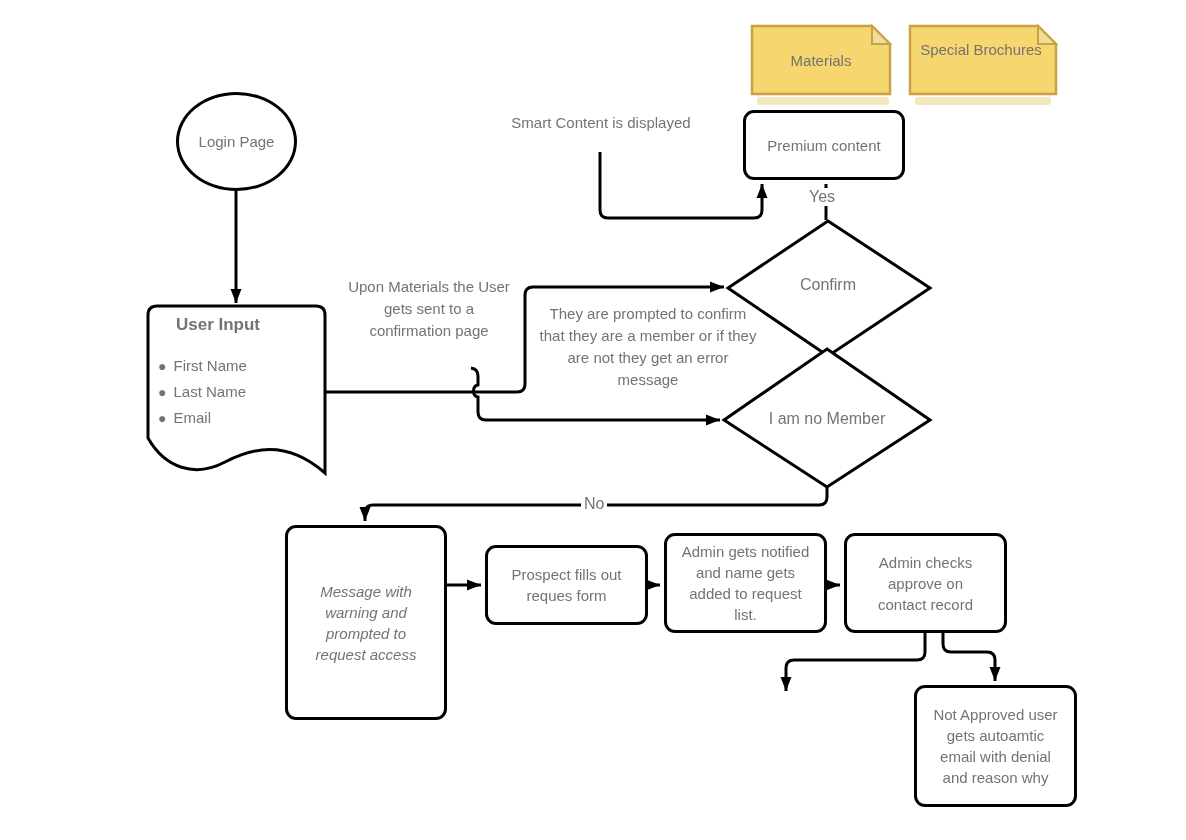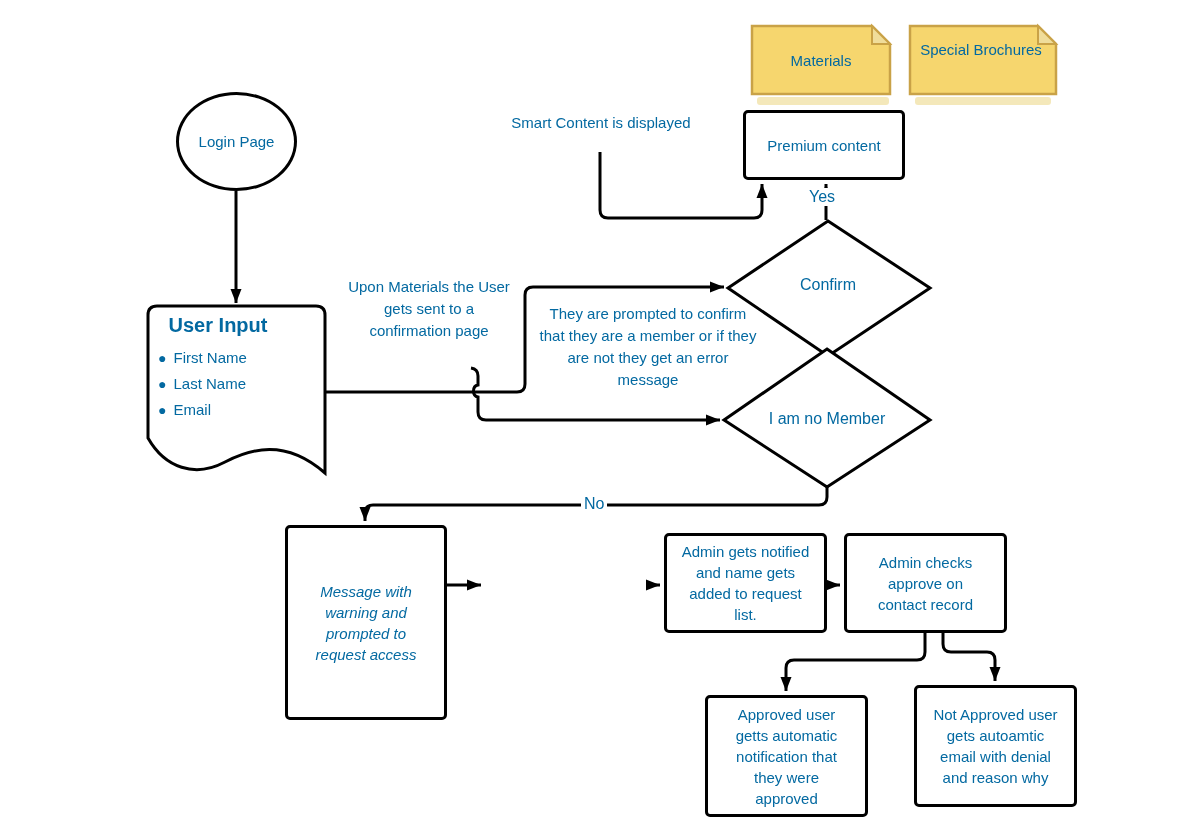--- a/index.html
+++ b/index.html
@@ -1,32 +1,32 @@
 <!DOCTYPE html>
 <html><head>
 <meta charset="utf-8">
 <style>
   html,body{margin:0;padding:0;background:#ffffff;}
   #canvas{
     position:relative;
     width:1186px;height:840px;
     background:#ffffff;
     font-family:"Liberation Sans","DejaVu Sans",sans-serif;
-    color:#0369a1;
+    color:#737373;
     overflow:hidden;
   }
   #wires{position:absolute;left:0;top:0;z-index:1;}
   .lbl{
     font-size:15px;line-height:21px;text-align:center;
     white-space:pre-wrap;
   }
   
   .box{
     position:absolute;z-index:2;
-    background:#fff;border:3px solid #000;border-radius:5px;
+    background:#fff;border:3px solid #000;border-radius:11px;
     display:flex;align-items:center;justify-content:center;
     box-sizing:border-box;
     font-size:15px;line-height:22px;text-align:center;
   }
   .box-premium{left:743px;top:110px;width:162px;height:70px;}
   .box-message{left:285px;top:525px;width:162px;height:195px;font-style:italic;}
   .box-prospect{left:485px;top:545px;width:163px;height:80px;}
   .box-admin-notified{left:664px;top:533px;width:163px;height:100px;}
   .box-admin-checks{left:844px;top:533px;width:163px;height:100px;}
   .box-approved{left:705px;top:695px;width:163px;height:122px;}
@@ -56,21 +56,21 @@
     font-size:16px;line-height:18px;padding:0 3px;text-align:center;
   }
   .edge-yes{left:806px;top:188px;}
   .edge-no{left:581px;top:495px;}
   
   .diamond-lbl{position:absolute;z-index:2;font-size:16px;text-align:center;}
   .dl-confirm{left:758px;top:276px;width:140px;}
   .dl-member{left:727px;top:410px;width:200px;}
   
   .doc-content{position:absolute;z-index:2;left:158px;top:313px;width:120px;}
-  .doc-title{font-size:20px;font-weight:bold;text-align:center;line-height:24px;margin-bottom:8px;}
+  .doc-title{font-size:17px;font-weight:bold;text-align:center;line-height:24px;margin-bottom:16px;}
   .doc-item{display:flex;align-items:baseline;font-size:15px;line-height:26px;}
   .doc-item .bullet{font-size:14px;margin-right:7px;}
   
   .note-lbl{position:absolute;z-index:2;font-size:15px;line-height:21px;text-align:center;}
   .note-lbl-materials{left:752px;top:50px;width:138px;}
   .note-lbl-special{left:908px;top:39px;width:146px;}
 </style>
 </head>
 <body>
 
@@ -139,28 +139,28 @@
   <div class="ann ann-smart">Smart Content is displayed</div>
   <div class="ann ann-upon">Upon Materials the User gets sent to a confirmation page</div>
   <div class="ann ann-prompted">They are prompted to confirm that they are a member or if they are not they get an error message</div>
 
   <div class="box box-premium">
     <span class="lbl">Premium content</span>
   </div>
   <div class="box box-message">
     <span class="lbl">Message with warning and prompted to request access</span>
   </div>
+  <div class="box box-prospect">
+    <span class="lbl">Prospect fills out reques form</span>
+  </div>
   <div class="box box-admin-notified">
     <span class="lbl">Admin gets notified and name gets added to request list.</span>
   </div>
   <div class="box box-admin-checks">
     <span class="lbl">Admin checks approve on contact record</span>
-  </div>
-  <div class="box box-approved">
-    <span class="lbl">Approved user getts automatic notification that they were approved</span>
   </div>
   <div class="box box-not-approved">
     <span class="lbl">Not Approved user gets autoamtic email with denial and reason why</span>
   </div>
 
   <div class="diamond-lbl dl-confirm">Confirm</div>
   <div class="diamond-lbl dl-member">I am no  Member</div>
 
   <div class="edge-lbl edge-yes">Yes</div>
   <div class="edge-lbl edge-no">No</div>

